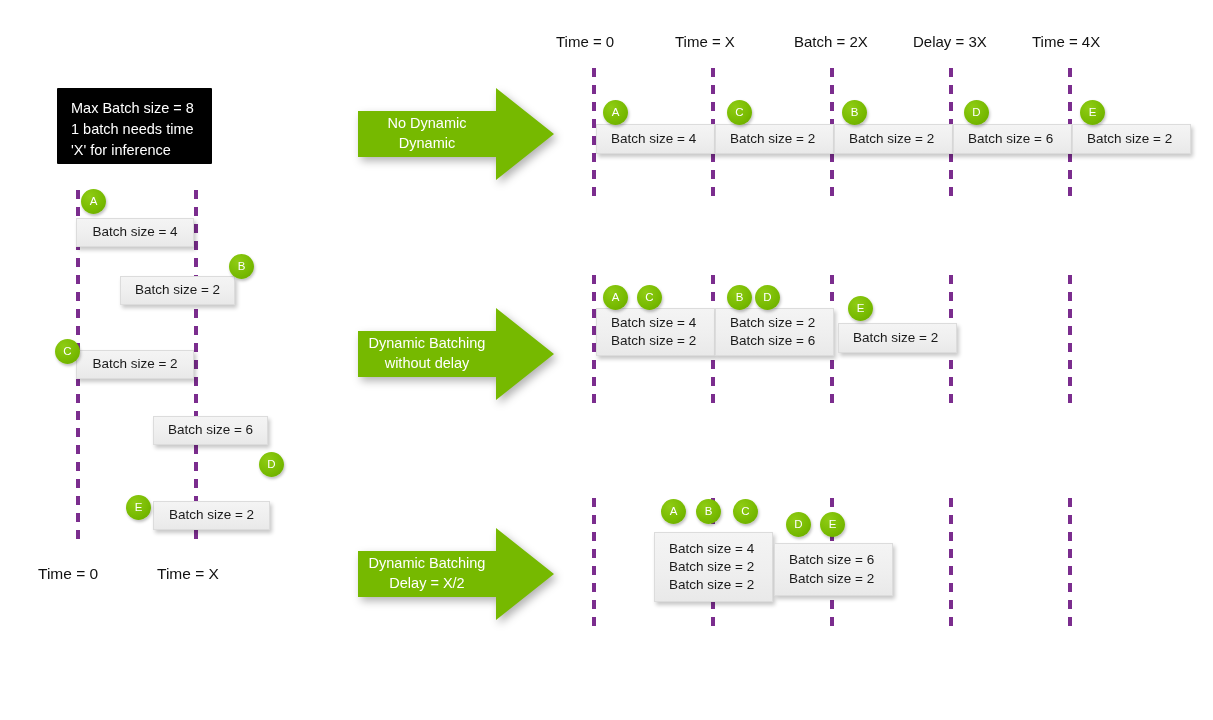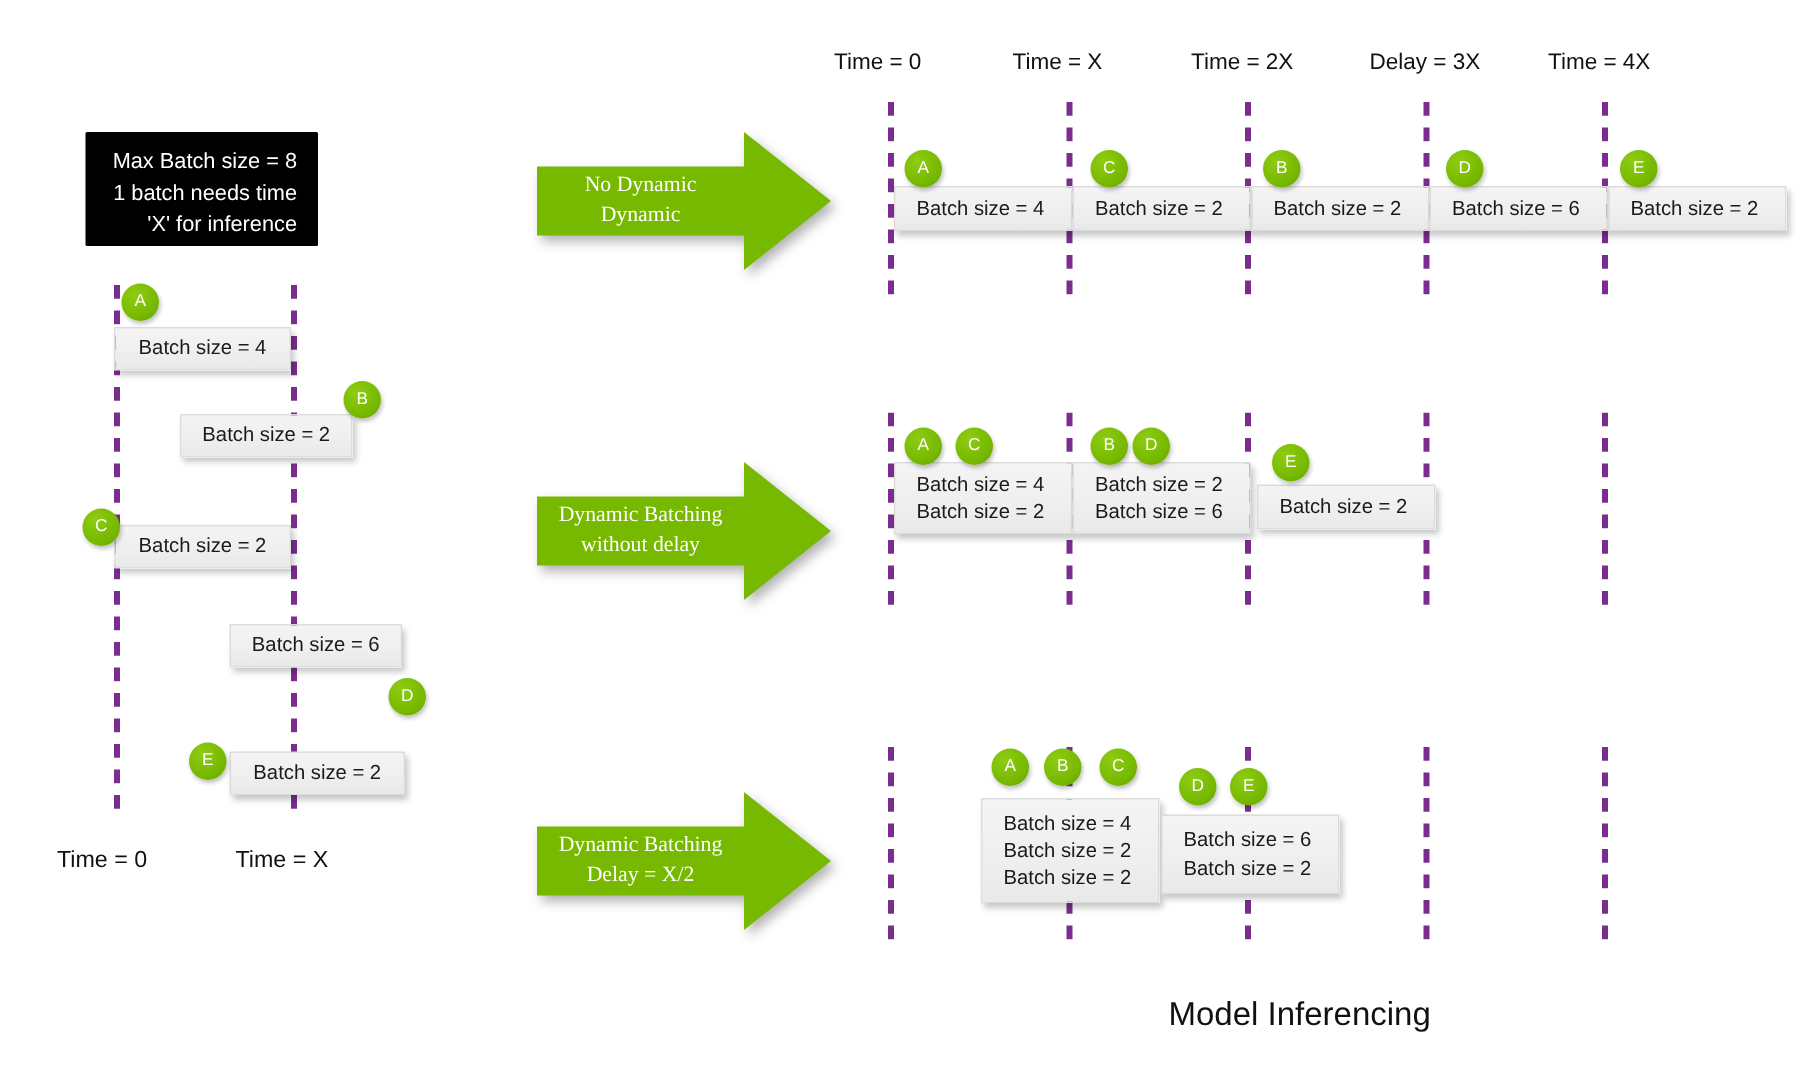--- a/index.html
+++ b/index.html
@@ -30,21 +30,21 @@
         rgba(0,0,0,0) 9px, rgba(0,0,0,0) 17px);
     background-size: 4px 17px;
     background-repeat: repeat-y;
   }
 
   
   .note-box {
     position: absolute;
     background: #000000;
     color: #ffffff;
-    text-align: right;
+    text-align: left;
     font-size: 14.5px;
     line-height: 1.45;
     padding: 10px 14px;
     box-sizing: border-box;
     border-radius: 1px;
   }
 
   
   .batch-box {
     position: absolute;
@@ -75,21 +75,20 @@
     line-height: 25px;
     text-align: center;
     box-shadow: 1px 2px 3px rgba(0,0,0,0.25);
     font-weight: normal;
   }
 
   
   .arrow {
     position: absolute;
     filter: drop-shadow(3px 4px 4px rgba(0,0,0,0.3));
-    font-family: Liberation Serif, serif;
   }
   .arrow .arrow-label {
     position: absolute;
     left: 0;
     width: 138px;
     text-align: center;
     color: #ffffff;
     font-size: 14.5px;
     line-height: 1.35;
     top: 50%;
@@ -145,21 +144,21 @@
     </div>
     <div class="badge" style="left: 259px; top: 452px;">D</div>
     <div class="batch-box center" style="left: 153px; top: 501px; width: 117px; height: 29px;">
       <div class="bl">Batch size = 2</div>
     </div>
     <div class="badge" style="left: 126px; top: 495px;">E</div>
     <div class="time-label-left" style="left: 38px; top: 565px;">Time = 0</div>
     <div class="time-label-left" style="left: 157px; top: 565px;">Time = X</div>
     <div class="time-label" style="left: 556px; top: 33px;">Time = 0</div>
     <div class="time-label" style="left: 675px; top: 33px;">Time = X</div>
-    <div class="time-label" style="left: 794px; top: 33px;">Time = 2X</div>
+    <div class="time-label" style="left: 794px; top: 33px;">Batch = 2X</div>
     <div class="time-label" style="left: 913px; top: 33px;">Delay = 3X</div>
     <div class="time-label" style="left: 1032px; top: 33px;">Time = 4X</div>
     <div class="vline" style="left: 592px; top: 68px; height: 132px;"></div>
     <div class="vline" style="left: 711px; top: 68px; height: 132px;"></div>
     <div class="vline" style="left: 830px; top: 68px; height: 132px;"></div>
     <div class="vline" style="left: 949px; top: 68px; height: 132px;"></div>
     <div class="vline" style="left: 1068px; top: 68px; height: 132px;"></div>
     <div class="arrow" style="left: 358px; top: 88px; width: 196px; height: 92px;"><svg width="196" height="92" viewBox="0 0 196 92">
         <polygon points="0,23 138,23 138,0 196,46 138,92 138,69 0,69" fill="#76b900"></polygon>
       </svg><div class="arrow-label">
@@ -231,14 +230,13 @@
     </div>
     <div class="badge" style="left: 661px; top: 499px; z-index: 10;">A</div>
     <div class="badge" style="left: 696px; top: 499px; z-index: 10;">B</div>
     <div class="badge" style="left: 733px; top: 499px; z-index: 10;">C</div>
     <div class="batch-box padded" style="left: 774px; top: 543px; width: 119px; height: 53px; z-index: 5;">
       <div class="bl">Batch size = 6</div>
       <div class="bl">Batch size = 2</div>
     </div>
     <div class="badge" style="left: 786px; top: 512px; z-index: 10;">D</div>
     <div class="badge" style="left: 820px; top: 512px; z-index: 10;">E</div>
-    <div class="section-title" style="left: 779px; top: 663px;">Model Inferencing</div>
   </div>
 
 </body></html>

